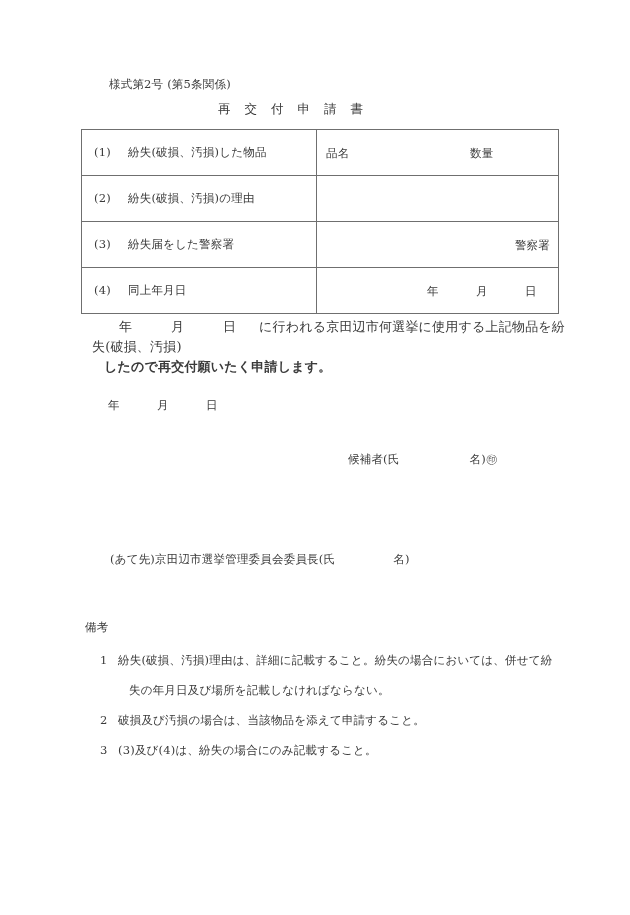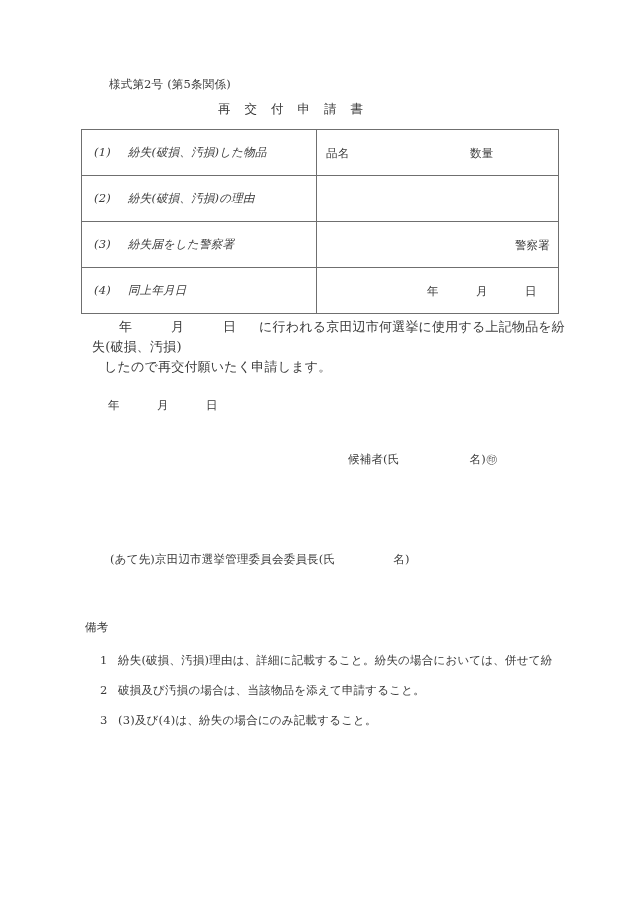--- a/index.html
+++ b/index.html
@@ -60,21 +60,20 @@
     vertical-align: middle;
     font-size: 11.5px;
   }
   .col-label { width: 234px; }
   .col-value { width: 241px; }
 
   .lbl-wrap {
     padding-left: 12px;
     white-space: nowrap;
     letter-spacing: 0.2px;
-    font-style: italic;
   }
   .lbl-no {
     display: inline-block;
     width: 34px;
   }
 
   .val-inner {
     position: relative;
     height: 45px;
     text-decoration: underline;
@@ -104,20 +103,21 @@
   }
   .para .lead-date {
     display: inline-block;
     margin-left: 27px;
     letter-spacing: 13px;
     margin-right: 10px;
   }
   .para .line2 {
     display: block;
     padding-left: 12px;
+    font-weight: bold;
   }
 
   
   .date-line {
     position: absolute;
     left: 108px;
     top: 398px;
     font-size: 11.5px;
     letter-spacing: 13px;
     white-space: nowrap;
@@ -263,20 +263,21 @@
 
   <div class="addressee">
     <span>(あて先)京田辺市選挙管理委員会委員長(氏</span><span class="gap2"></span><span>名)</span>
   </div>
 
   <div class="remarks-title">備考</div>
 
   <div class="remarks-list">
     <div class="remark">
       <span class="num">1</span><span>紛失(破損、汚損)理由は、詳細に記載すること。紛失の場合においては、併せて紛</span>
+      <span class="cont">失の年月日及び場所を記載しなければならない。</span>
     </div>
     <div class="remark">
       <span class="num">2</span><span>破損及び汚損の場合は、当該物品を添えて申請すること。</span>
     </div>
     <div class="remark">
       <span class="num">3</span><span>(3)及び(4)は、紛失の場合にのみ記載すること。</span>
     </div>
   </div>
 
 </div>

